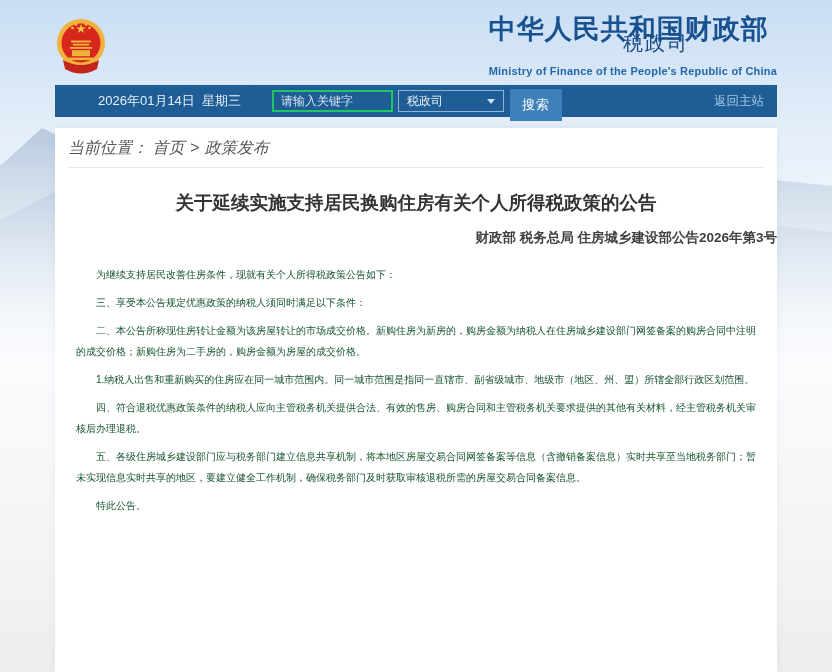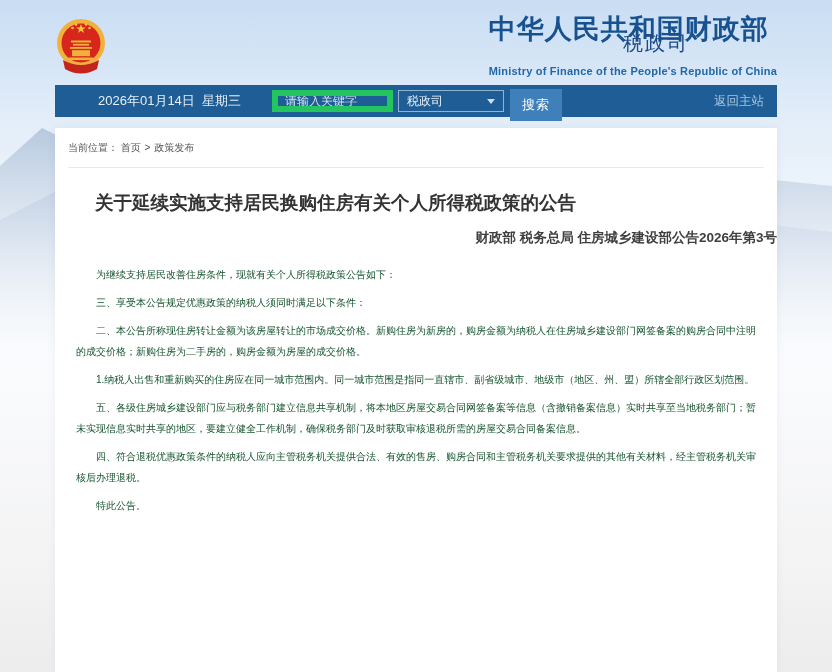--- a/index.html
+++ b/index.html
@@ -38,21 +38,21 @@
   .navbar {
     position:absolute; left:55px; top:85px; width:722px; height:32px;
     background:#1e5d95;
   }
   .nav-date {
     position:absolute; left:13px; top:0; line-height:32px;
     font-size:13px; color:#e6eff7; white-space:pre;margin-left:30px;
   }
   .nav-search-input {
     position:absolute; left:217px; top:5px; width:121px; height:22px;
-    background:transparent; border:6px solid #22c55e; color:#e9f2f9;
+    background:transparent; border:2px solid #22c55e; color:#e9f2f9;
     font-size:12px; padding:0 7px; outline:none;
     font-family:"Liberation Sans","DejaVu Sans",sans-serif;
   }
   .nav-search-input::placeholder { color:#d3e3f0; opacity:1; }
   .nav-select {
     position:absolute; left:343px; top:5px; width:106px; height:22px;
     border:1px solid #8fb3d1; color:#eaf2f9; font-size:12px;
     display:flex; align-items:center; padding:0 8px; cursor:pointer;
   }
   .nav-select .caret {
@@ -70,28 +70,28 @@
     position:absolute; right:13px; top:0; line-height:32px;
     font-size:12.5px; color:#a5c6e2; text-decoration:none; cursor:pointer;
   }
 
   
   .panel {
     position:absolute; left:55px; top:128px; width:722px; height:544px;
     background:#ffffff; box-shadow:0 0 8px rgba(60,90,130,0.07);
   }
   .breadcrumb {
-    padding:12px 13px 4px; font-size:10px; color:#555; line-height:16px;
+    padding:12px 13px 4px; font-size:16px; color:#555; line-height:16px;font-style:italic;
   }
   .breadcrumb a { color:#555; text-decoration:none; cursor:pointer; }
   .breadcrumb .sep { margin:0 1px; }
   .divider { margin:7px 13px 0; border-bottom:1px solid #e9e9e9; }
 
   .article-title {
-    margin:22px 40px 0; text-align:left;
+    margin:22px 40px 0; text-align:center;
     font-size:18.5px; font-weight:bold; color:#333; line-height:26px;
   }
   .doc-number {
     margin-top:13px; text-align:right;
     font-size:13.5px; font-weight:bold; color:#3f3f3f; line-height:18px;
   }
   .article-body { margin:17px 13px 0; }
   .article-body p {
     font-size:10px; color:#14532d; line-height:21px;
     text-indent:2em; margin:0 8px 7px; text-align:justify;
@@ -162,20 +162,20 @@
     <div class="divider"></div>
 
     <article>
       <h1 class="article-title">关于延续实施支持居民换购住房有关个人所得税政策的公告</h1>
       <h2 class="doc-number">财政部 税务总局 住房城乡建设部公告2026年第3号</h2>
       <div class="article-body">
         <p>为继续支持居民改善住房条件，现就有关个人所得税政策公告如下：</p>
         <p>三、享受本公告规定优惠政策的纳税人须同时满足以下条件：</p>
         <p>二、本公告所称现住房转让金额为该房屋转让的市场成交价格。新购住房为新房的，购房金额为纳税人在住房城乡建设部门网签备案的购房合同中注明的成交价格；新购住房为二手房的，购房金额为房屋的成交价格。</p>
         <p>1.纳税人出售和重新购买的住房应在同一城市范围内。同一城市范围是指同一直辖市、副省级城市、地级市（地区、州、盟）所辖全部行政区划范围。</p>
+        <p>四、符合退税优惠政策条件的纳税人应向主管税务机关提供合法、有效的售房、购房合同和主管税务机关要求提供的其他有关材料，经主管税务机关审核后办理退税。</p>
         <p>五、各级住房城乡建设部门应与税务部门建立信息共享机制，将本地区房屋交易合同网签备案等信息（含撤销备案信息）实时共享至当地税务部门；暂未实现信息实时共享的地区，要建立健全工作机制，确保税务部门及时获取审核退税所需的房屋交易合同备案信息。</p>
-        <p>四、符合退税优惠政策条件的纳税人应向主管税务机关提供合法、有效的售房、购房合同和主管税务机关要求提供的其他有关材料，经主管税务机关审核后办理退税。</p>
         <p>特此公告。</p>
       </div>
     </article>
 
   </main>
 </div>
 
 </body></html>

